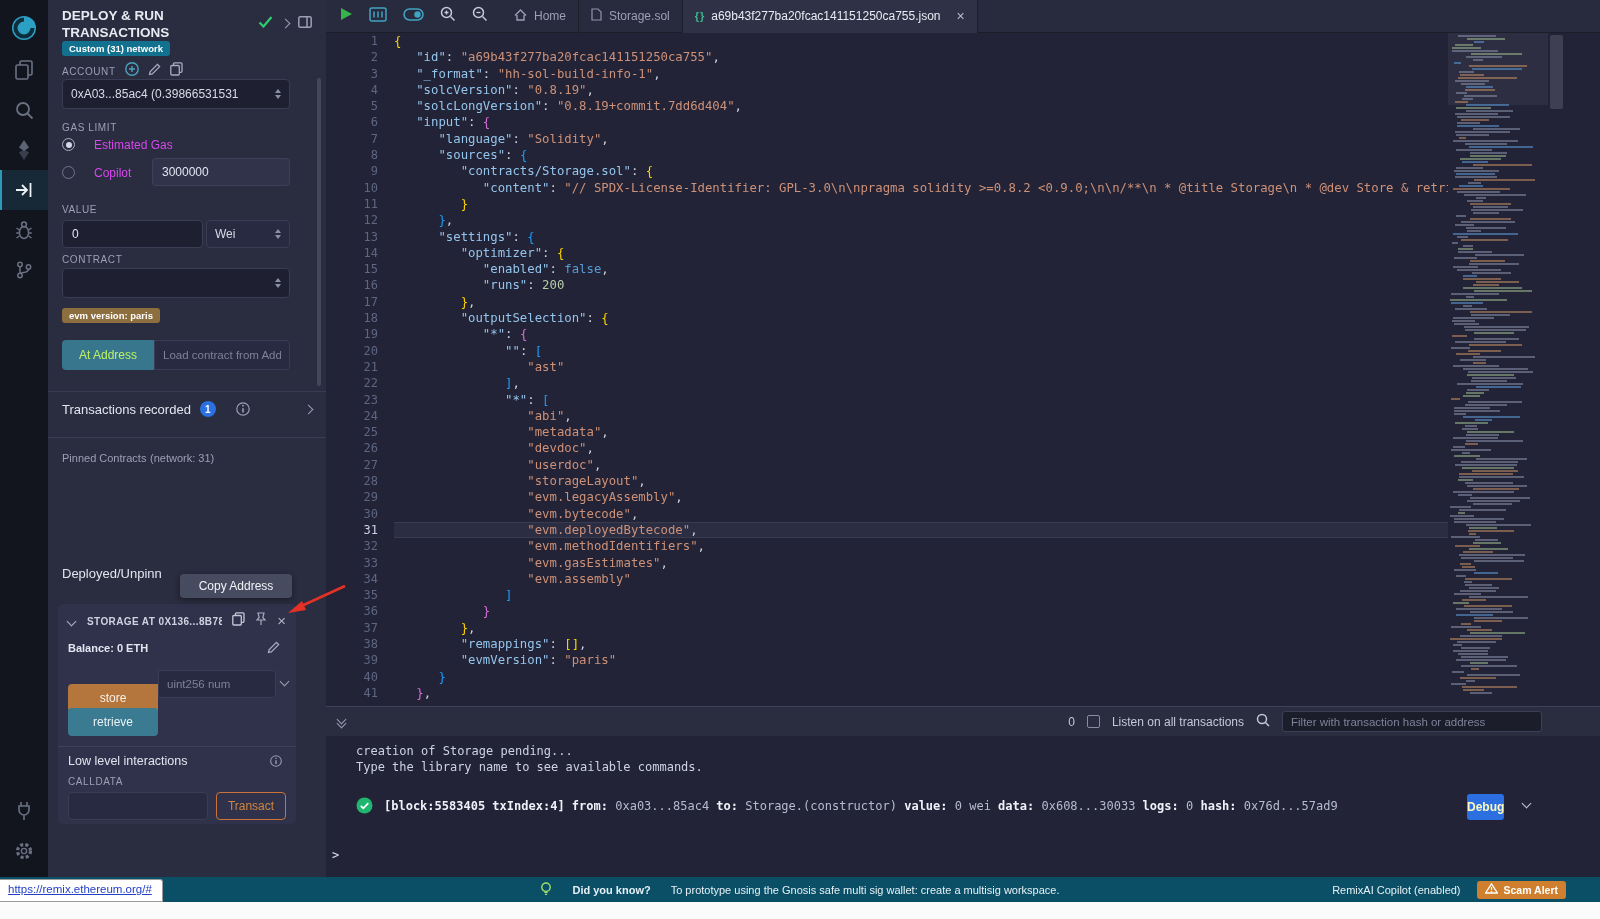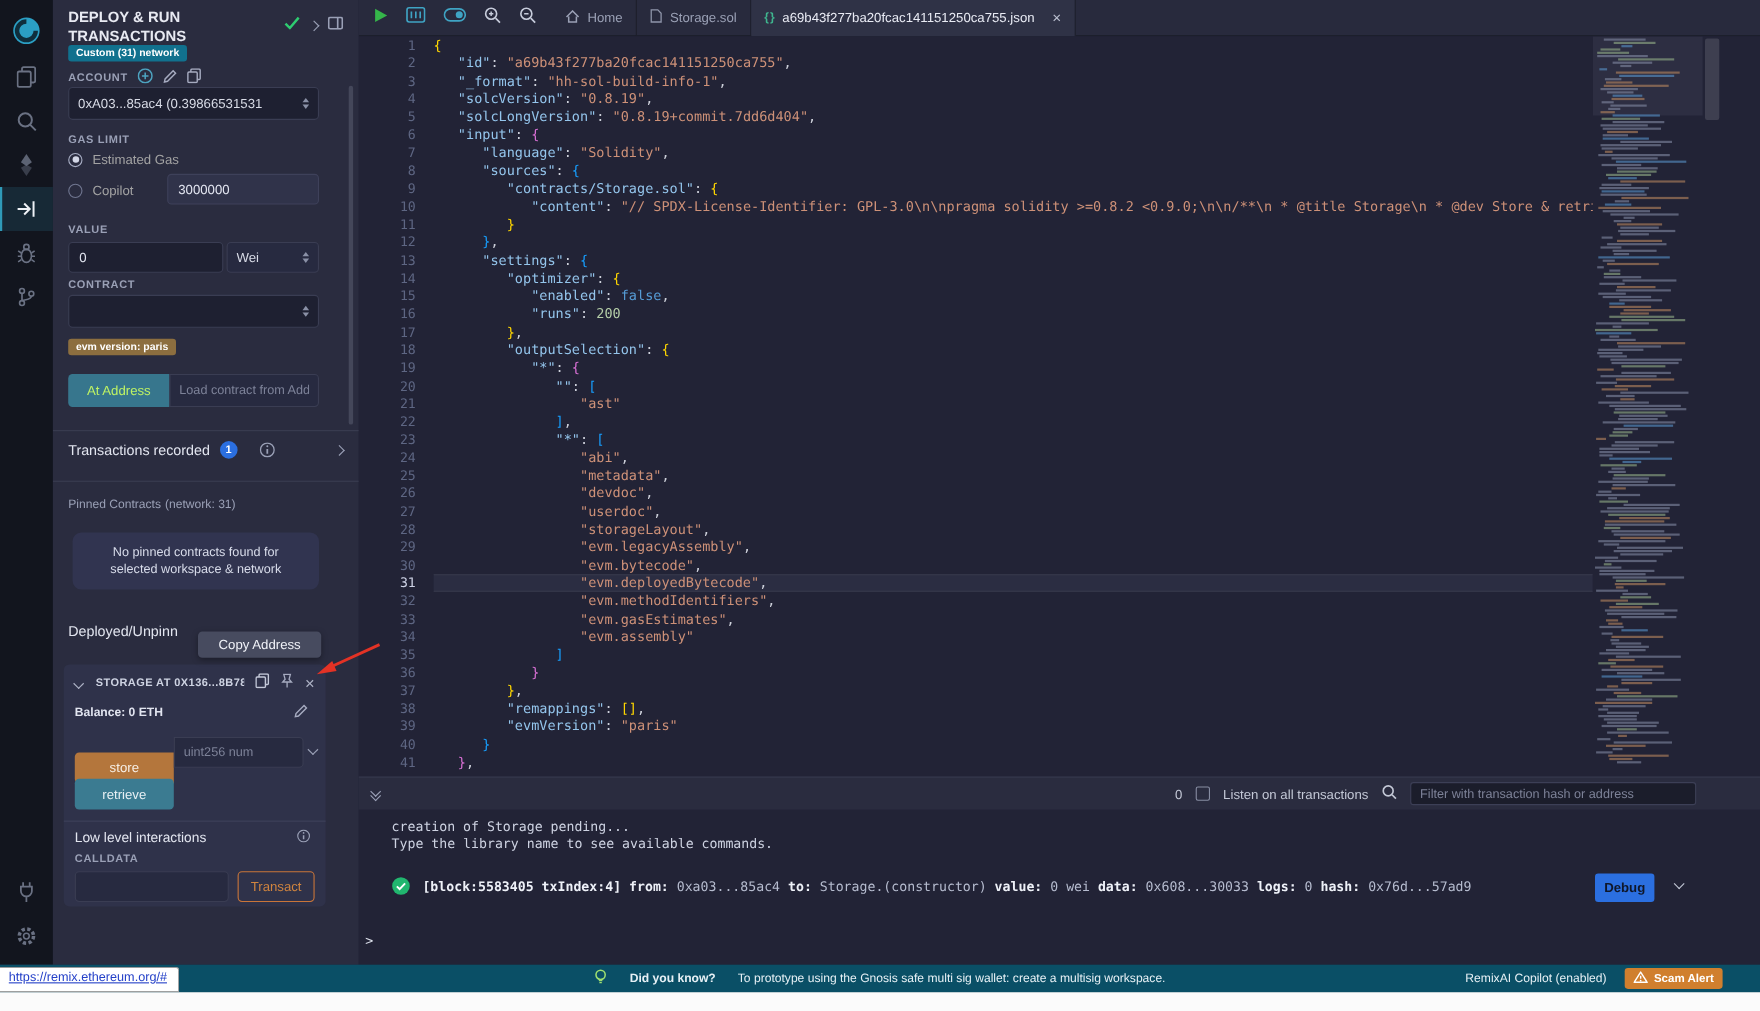--- a/index.html
+++ b/index.html
@@ -11,31 +11,31 @@
   .ib-logo{width:48px;height:44px;display:flex;align-items:center;justify-content:center;cursor:pointer}
   .ib-item{width:48px;height:40px;display:flex;align-items:center;justify-content:center;color:#6a7183;cursor:pointer}
   .ib-item.active{color:#eef1f6;background:rgba(47,127,150,.20);box-shadow:inset 2px 0 0 #2f9ab8}
   .ib-spacer{flex:1}
 
   
   .sidepanel{position:absolute;left:48px;top:0;width:278px;height:877px;background:#2a2c3f;color:#ced2e0;z-index:5}
   .sp-title{position:absolute;left:14px;top:7px;font-size:13.5px;font-weight:700;color:#e8eaf2;line-height:17px}
   .sp-hicons{position:absolute;right:14px;top:14px;display:flex;align-items:center;gap:9px;color:#9aa0b6}
   .badge-net{position:absolute;left:14px;top:41px;background:#11718e;color:#fff;font-size:9.5px;font-weight:700;padding:2px 7px;border-radius:3px}
-  .lbl{font-size:10px;font-weight:700;color:#9aa0b6;letter-spacing:.6px}
+  .lbl{font-size:10px;font-weight:400;color:#9aa0b6;letter-spacing:.6px}
   .acct-row{position:absolute;left:14px;top:62px;display:flex;align-items:center;gap:9px}
   .sel{background:#1e2031;border:1px solid #3a3d53;border-radius:4px;display:flex;align-items:center;padding:0 8px;font-size:12px;color:#d8dbe6;position:absolute}
   .trunc{white-space:nowrap;overflow:hidden;flex:1}
   .stp{display:flex;flex-direction:column;gap:2.5px;margin-left:6px}
   .stp i{width:0;height:0;border-left:3.5px solid transparent;border-right:3.5px solid transparent;display:block}
   .stp .up{border-bottom:4px solid #8a90a6}
   .stp .dn{border-top:4px solid #8a90a6}
   .acct-select{left:14px;top:79px;width:228px;height:30px}
   .gas-lbl{position:absolute;left:14px;top:122px}
-  .radio-row{position:absolute;display:flex;align-items:center;gap:9px;font-size:12px;color:#a3a3a3}
+  .radio-row{position:absolute;display:flex;align-items:flex-start;gap:19px;font-size:12px;color:#d946ef}
   .radio{width:13px;height:13px;border:1.4px solid #707690;border-radius:50%;position:relative;flex:none}
   .radio.sel2{border-color:#a8aec4}
   .radio.sel2::after{content:"";position:absolute;left:2.5px;top:2.5px;width:6px;height:6px;border-radius:50%;background:#d3d7e6}
   .gas-input{position:absolute;left:104px;top:158px;width:138px;height:28px;background:#30334a;border:1px solid #3e415a;border-radius:4px;color:#e2e5f0;font-size:12px;padding:0 9px}
   .value-lbl{position:absolute;left:14px;top:204px}
   .value-input{position:absolute;left:14px;top:220px;width:141px;height:28px;background:#1e2031;border:1px solid #3a3d53;border-radius:4px;color:#e2e5f0;font-size:12px;padding:0 9px}
   .unit-select{left:158px;top:220px;width:84px;height:28px;background:#272a40}
   .contract-lbl{position:absolute;left:14px;top:254px}
   .contract-select{left:14px;top:268px;width:228px;height:30px}
   .badge-evm{position:absolute;left:14px;top:308px;background:#8c6e3f;color:#fff;font-size:9.5px;font-weight:700;padding:2px 7px;border-radius:3px}
@@ -102,21 +102,21 @@
   .term-bar{height:29px;background:#2a2c3f;display:flex;align-items:center;padding:0 12px;gap:12px;color:#c3c8d6;font-size:12px}
   .term-expand{display:flex;flex-direction:column;gap:-2px;cursor:pointer;color:#9aa0b6}
   .term-spacer{flex:1}
   .cb{width:13px;height:13px;border:1px solid #878da2;border-radius:2px;background:transparent;cursor:pointer;flex:none}
   .term-filter{width:260px;height:21px;background:#1b1d2b;border:1px solid #3c3f56;border-radius:3px;color:#cfd3e2;font-size:11.5px;padding:0 8px;margin-right:46px}
   .term-body{position:relative;height:141px;font-family:"DejaVu Sans Mono",monospace;font-size:12px;color:#ced3e2;padding:8px 0 0 30px;line-height:15.5px}
   .tx-row{margin-top:22px;display:flex;align-items:flex-start;gap:11px;padding-right:190px}
   .tx-text{padding-top:2px;white-space:nowrap;overflow:hidden}
   .tx-head,.tx-label{font-weight:700;color:#eef1f8}
   .tx-value{color:#b6bccf}
-  .btn-debug{position:absolute;right:96px;top:87px;width:54px;height:26px;background:#2b6fe0;color:#0f172a;font-size:12px;font-weight:700;border-radius:3px}
+  .btn-debug{position:absolute;right:96px;top:87px;width:37px;height:26px;background:#2b6fe0;color:#fef9c3;font-size:12px;font-weight:700;border-radius:3px}
   .term-chev{position:absolute;right:70px;top:93px;color:#c3c8d6}
   .prompt{position:absolute;left:6px;top:112px;color:#dfe3ee}
 
   
   .statusbar{position:absolute;left:0;right:0;top:877px;height:25px;background:#0a4f66;display:flex;align-items:center;justify-content:center;color:#e6f0f5;font-size:11px;z-index:10}
   .sb-center{display:flex;align-items:center;gap:20px}
   .sb-center b{font-weight:700}
   .sb-right{position:absolute;right:34px;display:flex;align-items:center;gap:16px}
   .scam{background:#d07f2e;color:#fff;font-weight:700;font-size:10.5px;padding:2.5px 8px;border-radius:3px;display:flex;gap:6px;align-items:center;cursor:pointer}
   .url-preview{position:absolute;left:0;top:879px;height:23px;background:#fff;border:1px solid #9a9a9a;border-left:none;border-top-right-radius:3px;padding:3px 10px 0 8px;font-size:11.5px;color:#2440c8;text-decoration:underline;z-index:11;white-space:nowrap}
@@ -275,24 +275,20 @@
             <path d="M7 6.2v4.2" stroke="#9aa0b6" stroke-width="1.6"></path>
             <circle cx="7" cy="3.7" r="0.9" fill="#9aa0b6"></circle>
           </svg>
         </span>
       <span class="chev r"></span>
     </div>
     <div class="hr" style="top:437px"></div>
 
     <div class="pinned-title">
       <span>Pinned Contracts</span>&nbsp;<span>(network: 31)</span>
-    </div>
-    <div class="empty-card">
-      <div>No pinned contracts found for</div>
-      <div>selected workspace &amp; network</div>
     </div>
 
     <div class="deployed-title">Deployed/Unpinn</div>
     <div class="tooltip">Copy Address</div>
     <svg class="annot-arrow" width="75" height="42" viewBox="0 0 75 42">
         <line x1="62" y1="6" x2="14" y2="28" stroke="#e33225" stroke-width="2.6"></line>
         <path d="M5 33L19 21l4 9z" fill="#e33225"></path>
       </svg>
 
     <div class="ctr-card">

